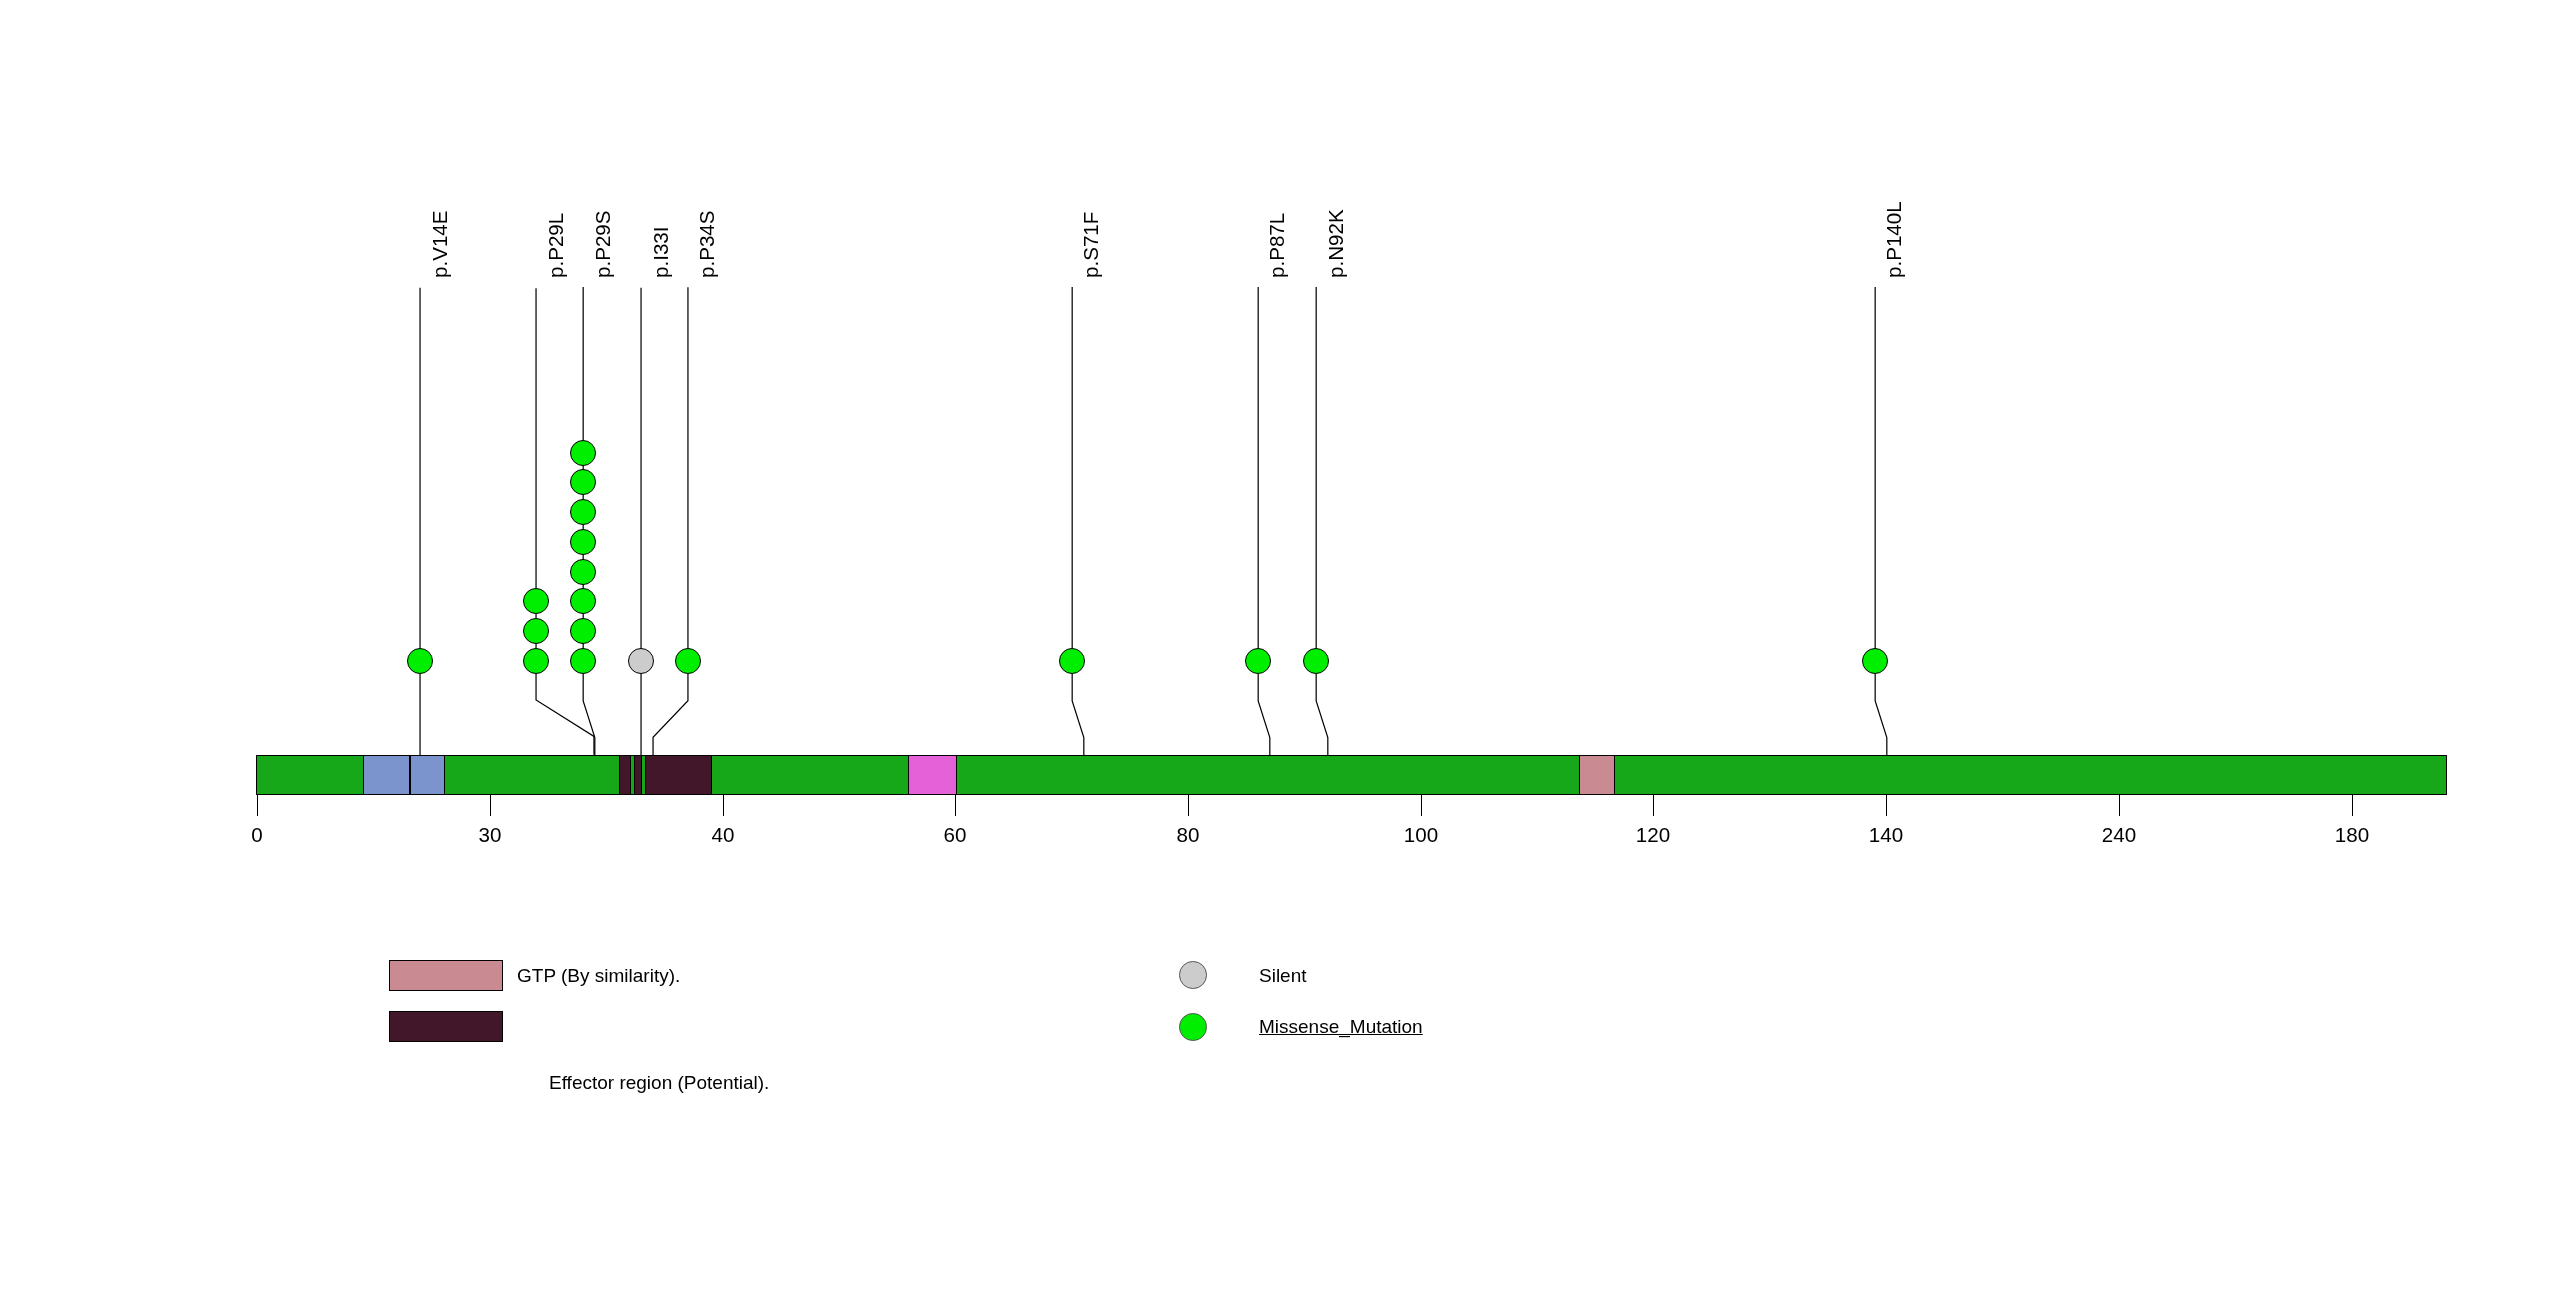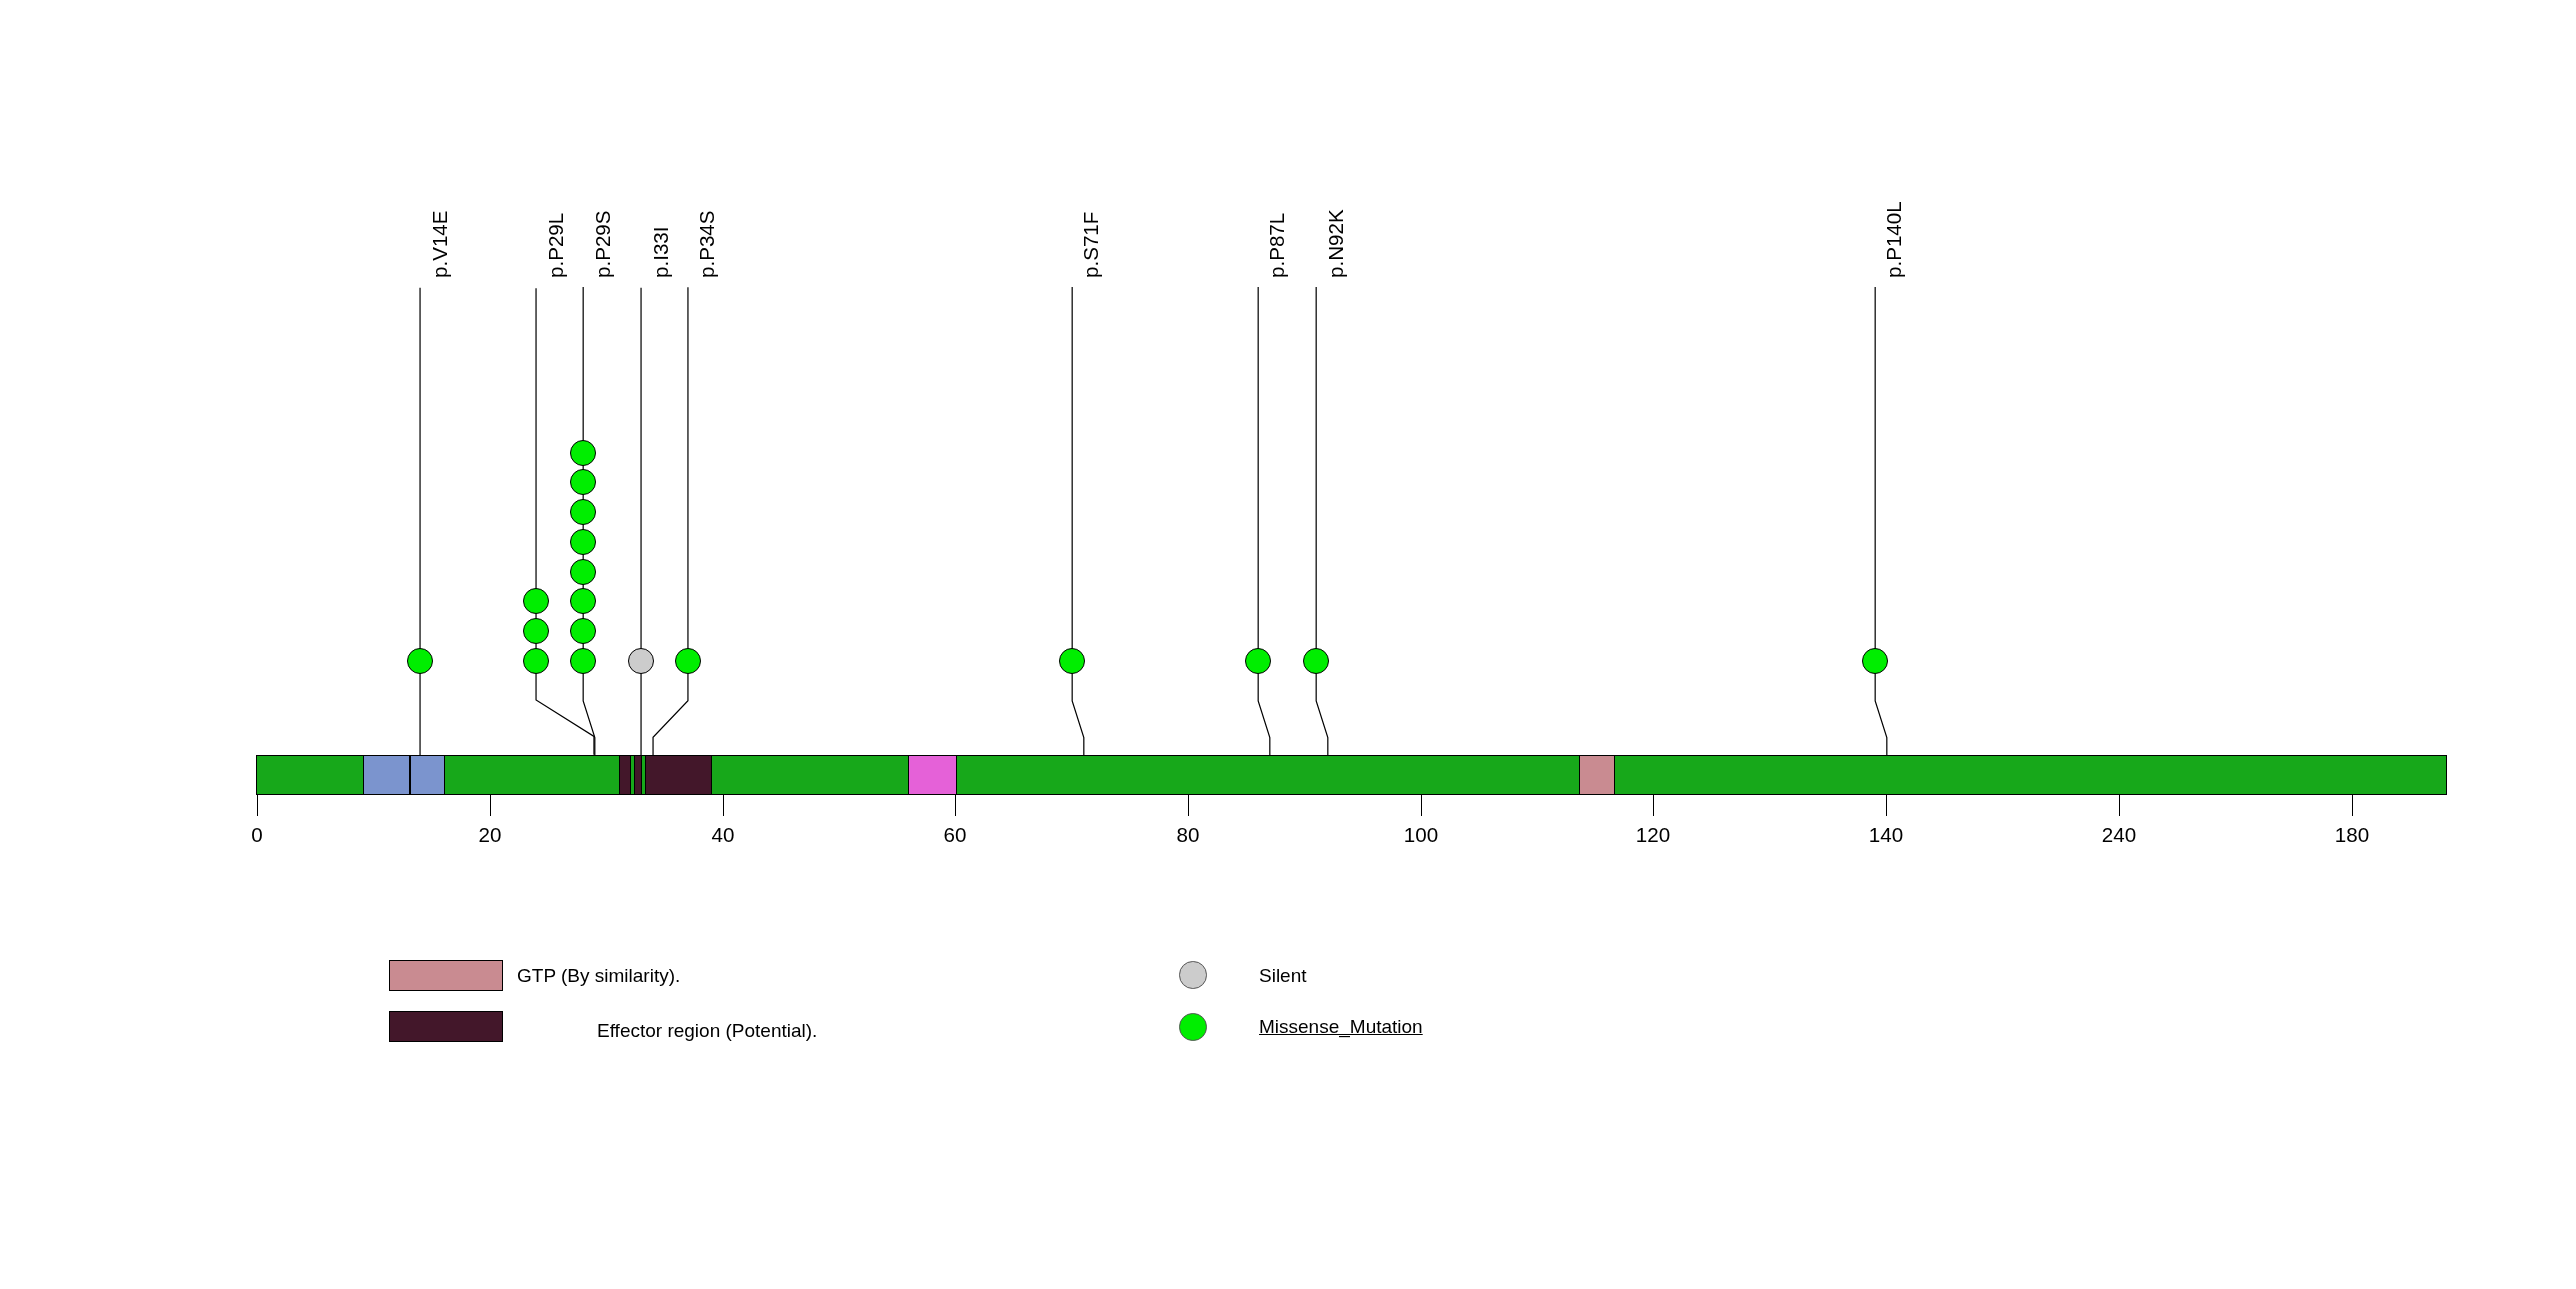--- a/index.html
+++ b/index.html
@@ -106,21 +106,21 @@
       <div class="seg" style="left: 377px; width: 8.1px; background: rgb(67, 23, 42); border-left: 1.5px solid rgb(0, 0, 0); border-right: 1.5px solid rgb(0, 0, 0);"></div>
       <div class="seg" style="left: 388px; width: 67px; background: rgb(67, 23, 42); border-left: 1.5px solid rgb(0, 0, 0); border-right: 1.5px solid rgb(0, 0, 0);"></div>
       <div class="seg" style="left: 651px; width: 49px; background: rgb(229, 97, 216); border-left: 1.5px solid rgb(0, 0, 0); border-right: 1.5px solid rgb(0, 0, 0);"></div>
       <div class="seg" style="left: 1322px; width: 36px; background: rgb(201, 139, 145); border-left: 1.5px solid rgb(0, 0, 0); border-right: 1.5px solid rgb(0, 0, 0);"></div>
     </div>
 
   <div id="axis-layer">
       <div class="tick" style="left: 257px; top: 795px; height: 21.4px;"></div>
       <div class="ticklbl" style="left: 257px; top: 823px;">0</div>
       <div class="tick" style="left: 490px; top: 795px; height: 21.4px;"></div>
-      <div class="ticklbl" style="left: 490px; top: 823px;">20</div>
+      <div class="ticklbl" style="left: 490px; top: 823px;">30</div>
       <div class="tick" style="left: 723px; top: 795px; height: 21.4px;"></div>
       <div class="ticklbl" style="left: 723px; top: 823px;">40</div>
       <div class="tick" style="left: 955px; top: 795px; height: 21.4px;"></div>
       <div class="ticklbl" style="left: 955px; top: 823px;">60</div>
       <div class="tick" style="left: 1188px; top: 795px; height: 21.4px;"></div>
       <div class="ticklbl" style="left: 1188px; top: 823px;">80</div>
       <div class="tick" style="left: 1421px; top: 795px; height: 21.4px;"></div>
       <div class="ticklbl" style="left: 1421px; top: 823px;">100</div>
       <div class="tick" style="left: 1653px; top: 795px; height: 21.4px;"></div>
       <div class="ticklbl" style="left: 1653px; top: 823px;">120</div>
@@ -128,20 +128,20 @@
       <div class="ticklbl" style="left: 1886px; top: 823px;">140</div>
       <div class="tick" style="left: 2119px; top: 795px; height: 21.4px;"></div>
       <div class="ticklbl" style="left: 2119px; top: 823px;">240</div>
       <div class="tick" style="left: 2352px; top: 795px; height: 21.4px;"></div>
       <div class="ticklbl" style="left: 2352px; top: 823px;">180</div>
     </div>
   <div id="legend-layer">
       <div class="legend-swatch" style="left: 389px; top: 960px; width: 114px; height: 30.5px; background: rgb(201, 139, 145);"></div>
       <div class="legend-text" style="left: 517px; top: 965px;">GTP (By similarity).</div>
       <div class="legend-swatch" style="left: 389px; top: 1011px; width: 114px; height: 30.5px; background: rgb(67, 23, 42);"></div>
-      <div class="legend-text" style="left: 549px; top: 1020px; margin-left: 48px;">Effector region (Potential).</div>
+      <div class="legend-text" style="left: 549px; top: 1072px;">Effector region (Potential).</div>
       <div class="legend-circle" style="left: 1179px; top: 961px; width: 27.5px; height: 27.5px; background: rgb(204, 204, 204);"></div>
       <div class="legend-text" style="left: 1259px; top: 965px;">Silent</div>
       <div class="legend-circle" style="left: 1179px; top: 1013px; width: 27.5px; height: 27.5px; background: rgb(0, 238, 0);"></div>
       <div class="legend-text" style="left: 1259px; top: 1016px; text-decoration: underline;">Missense_Mutation</div>
     </div>
 </div>
 
 
 </body></html>

